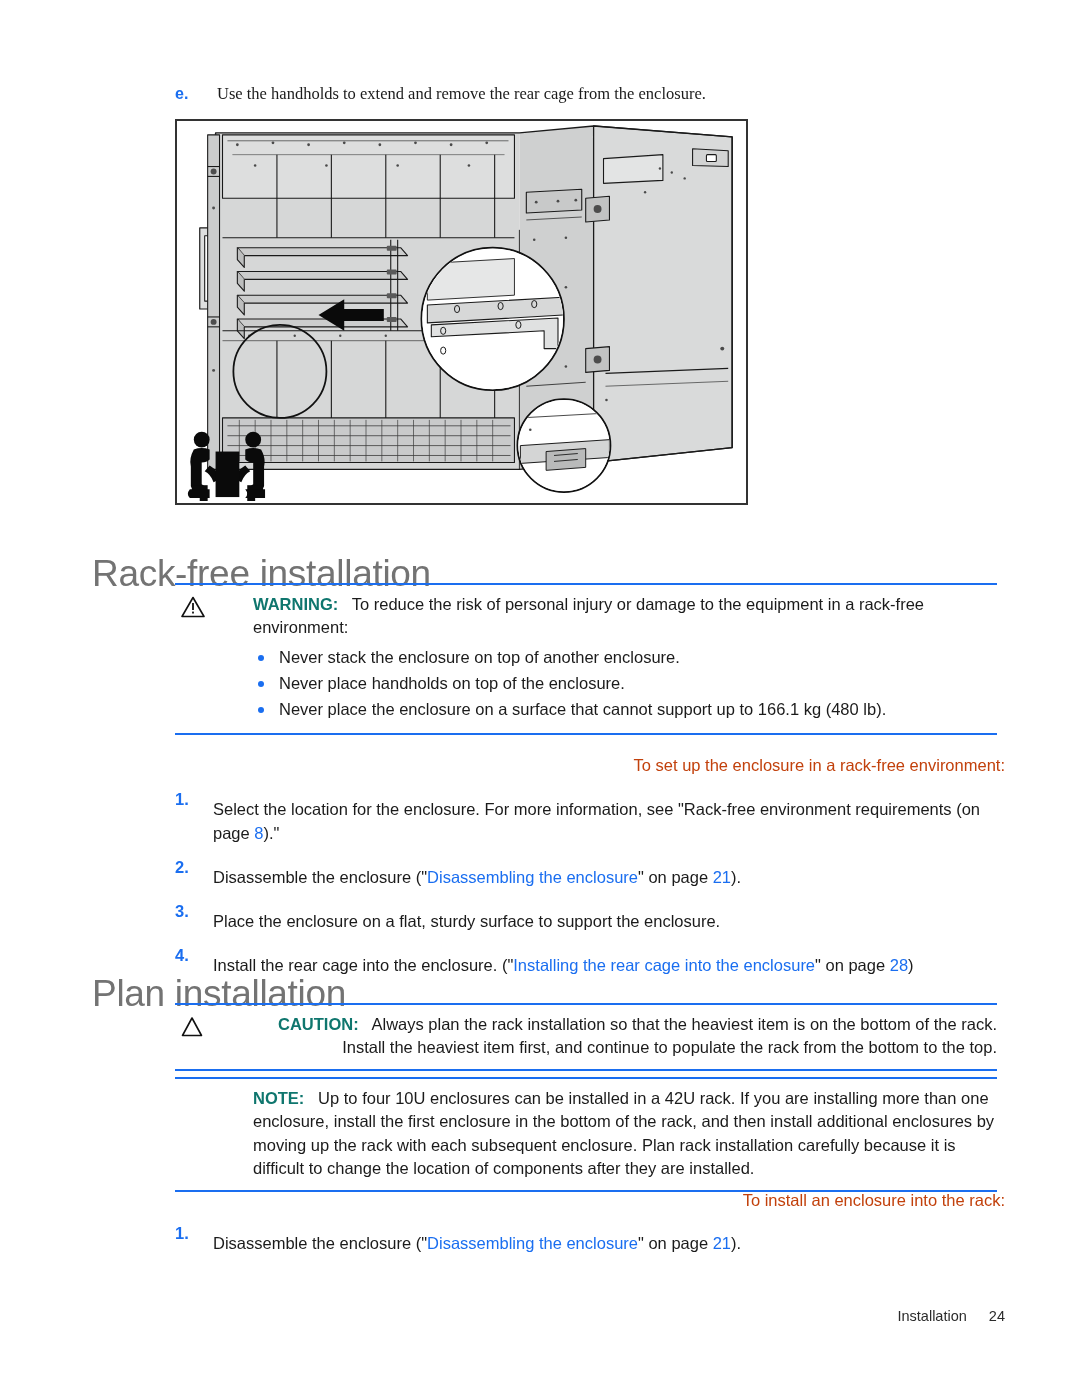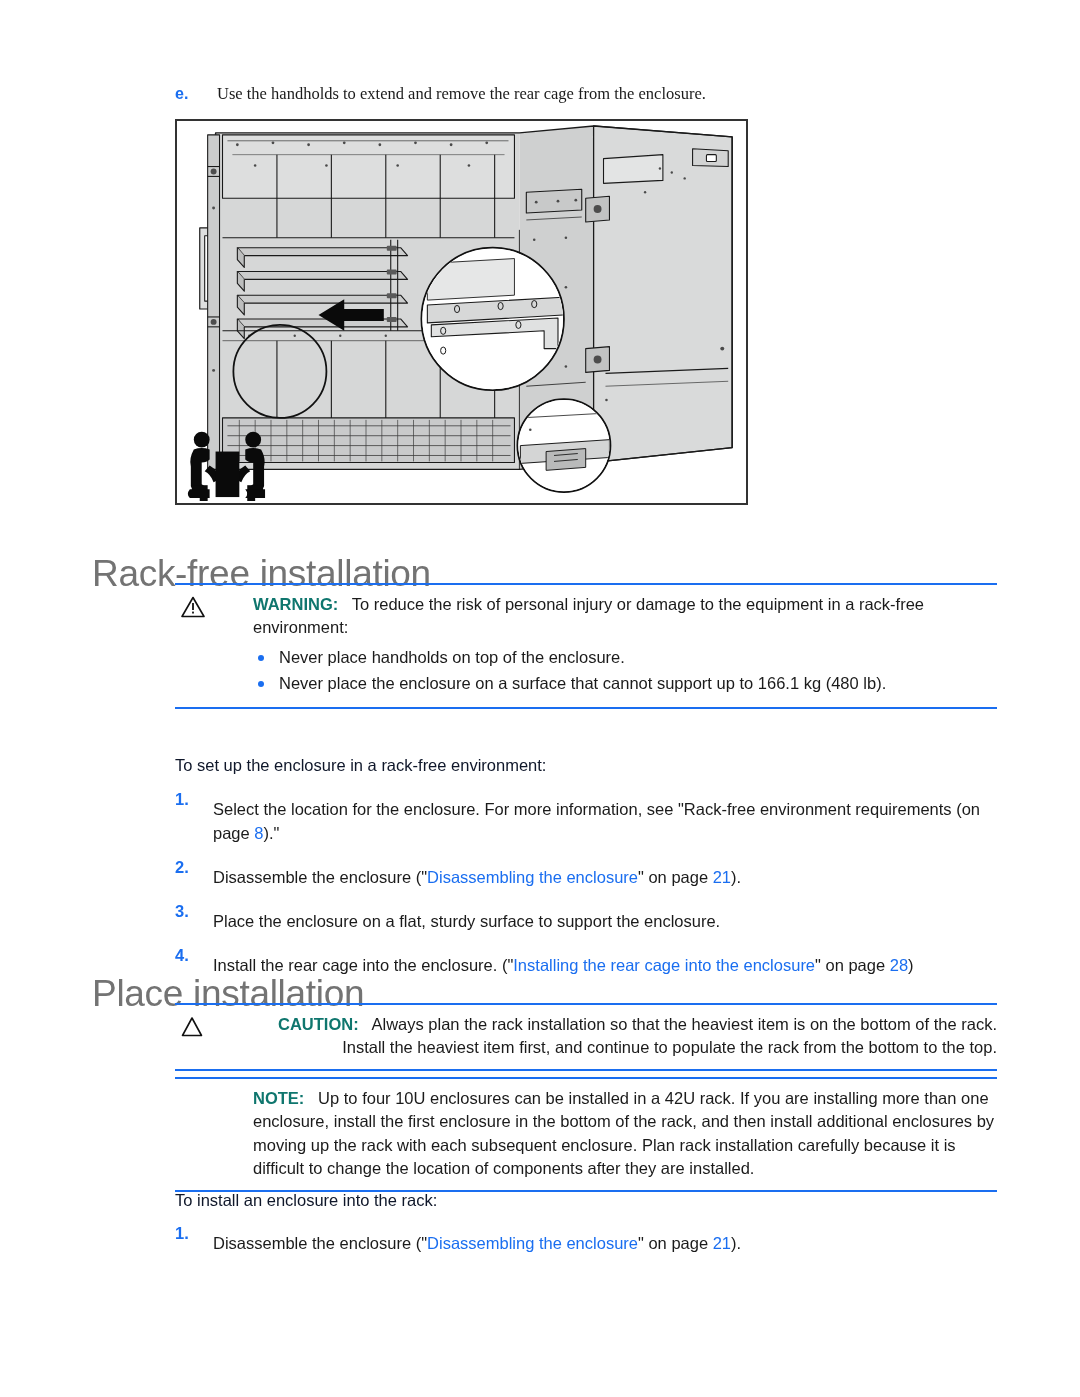--- a/index.html
+++ b/index.html
@@ -141,21 +141,22 @@
     border-radius: 50%;
     background: #1a6ef0;
   }
 
   
   .lead {
     position: absolute;
     left: 175px;
     width: 830px;
     font-size: 16.5px;
-    color: #0f172a;
+    color: #c2410c;
+    text-align: right;
   }
   #lead-rackfree { top: 756px; }
   #lead-rack { top: 1191px; }
 
   
   .steps {
     position: absolute;
     left: 175px;
     width: 830px;
   }
@@ -435,20 +436,21 @@
         <svg width="24" height="22" viewBox="0 0 24 22">
           <path d="M12 1.5 L23 20.5 L1 20.5 Z" fill="none" stroke="#111111" stroke-width="1.6" stroke-linejoin="round"></path>
           <rect x="11.1" y="7" width="1.8" height="7" fill="#111111"></rect>
           <rect x="11.1" y="15.6" width="1.8" height="1.9" fill="#111111"></rect>
         </svg>
       </div>
       <div class="content">
         <span class="admon-label">WARNING:</span>
         <span>&nbsp; <span>To reduce the risk of personal injury or damage to the equipment in a rack-free environment:</span></span>
         <ul class="warn-list">
+          <li>Never stack the enclosure on top of another enclosure.</li>
           <li>Never place handholds on top of the enclosure.</li>
           <li>Never place the enclosure on a surface that cannot support up to 166.1 kg (480 lb).</li>
         </ul>
       </div>
     </div>
   </div>
 
   <div class="lead" id="lead-rackfree">To set up the enclosure in a rack-free environment:</div>
 
   <div class="steps" id="steps-rackfree">
@@ -463,21 +465,21 @@
     <div class="step">
       <span class="num">3.</span>
       <span class="txt"><span>Place the enclosure on a flat, sturdy surface to support the enclosure.</span></span>
     </div>
     <div class="step">
       <span class="num">4.</span>
       <span class="txt"><span>Install the rear cage into the enclosure. ("</span><span class="link">Installing the rear cage into the enclosure</span><span>" on page </span><span class="link">28</span><span>)</span></span>
     </div>
   </div>
 
-  <h1 class="heading" id="heading-rack">Place installation</h1>
+  <h1 class="heading" id="heading-rack">Plan installation</h1>
 
   <div class="admonition" id="caution-box">
     <div class="inner">
       <div class="icon-slot">
         <svg width="22" height="21" viewBox="0 0 22 21">
           <path d="M11 2 L20.5 19.5 L1.5 19.5 Z" fill="none" stroke="#111111" stroke-width="1.6" stroke-linejoin="round"></path>
         </svg>
       </div>
       <div class="content">
         <span class="admon-label">CAUTION:</span>
@@ -498,14 +500,19 @@
 
   <div class="lead" id="lead-rack">To install an enclosure into the rack:</div>
 
   <div class="steps" id="steps-rack">
     <div class="step">
       <span class="num">1.</span>
       <span class="txt"><span>Disassemble the enclosure ("</span><span class="link">Disassembling the enclosure</span><span>" on page </span><span class="link">21</span><span>).</span></span>
     </div>
   </div>
 
+  <div class="footer">
+    <span>Installation</span>
+    <span class="sep"></span>
+    <span>24</span>
+  </div>
 
 </div>
 
 </body></html>

